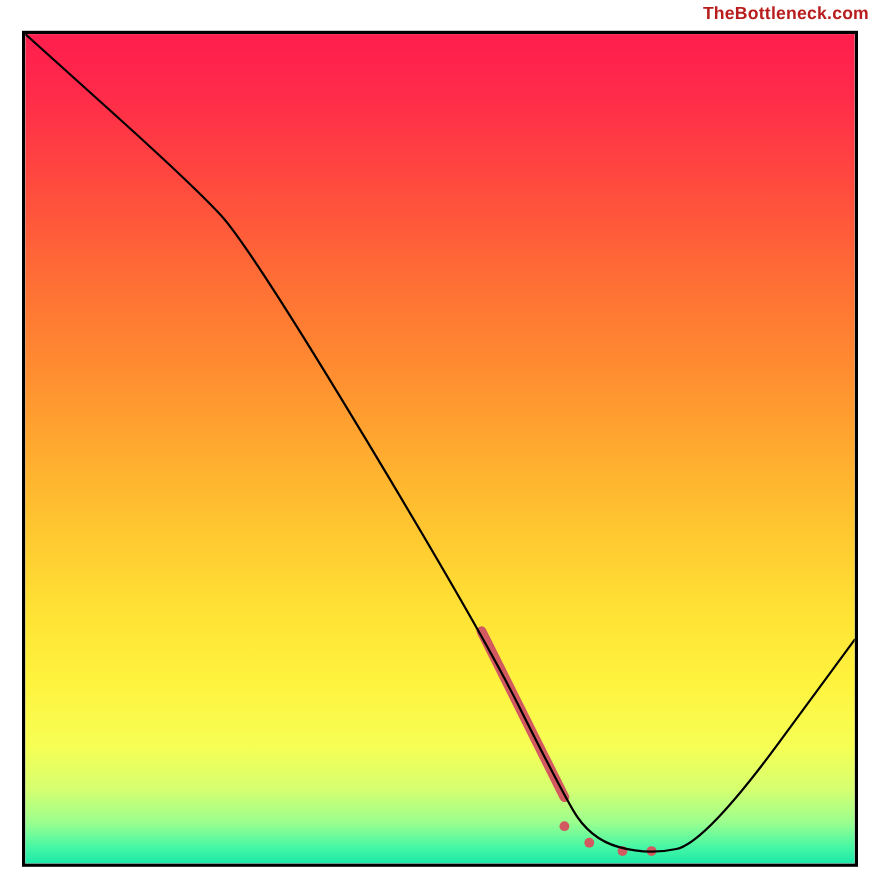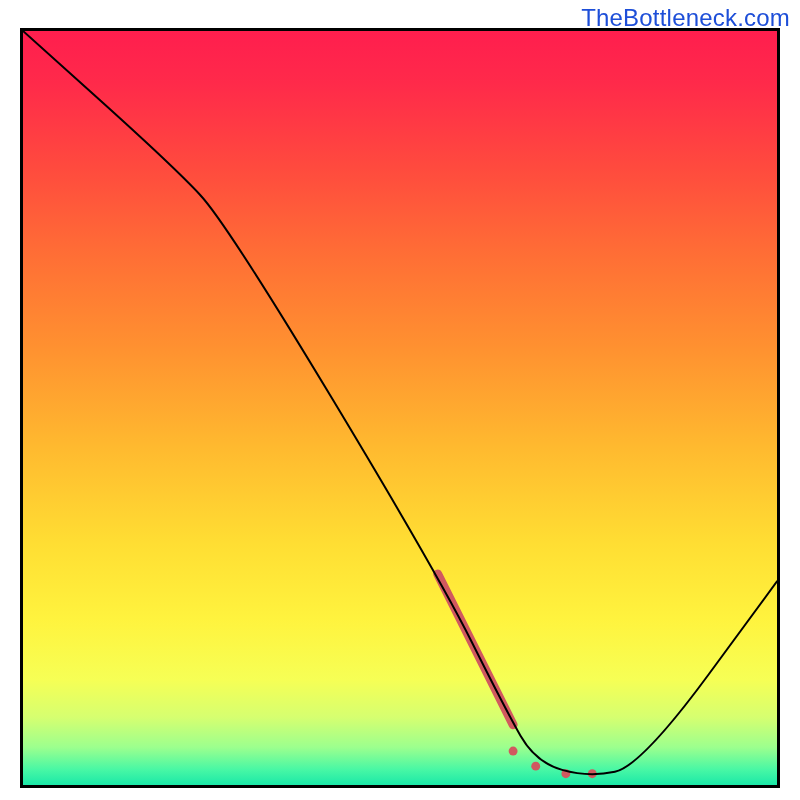--- a/index.html
+++ b/index.html
@@ -14,23 +14,23 @@
   .frame {
     position: relative;
     width: 800px;
     height: 800px;
     box-sizing: border-box;
   }
   .attribution {
     position: absolute;
     top: 4px;
     right: 10px;
-    font-size: 24px;
-    color: #1d4ed8;
-    font-weight: 400;
+    font-size: 16px;
+    color: #b91c1c;
+    font-weight: 700;
     letter-spacing: 0.2px;
     user-select: none;
   }
   .plot {
     position: absolute;
     left: 20px;
     top: 28px;
     width: 760px;
     height: 760px;
     box-sizing: border-box;

